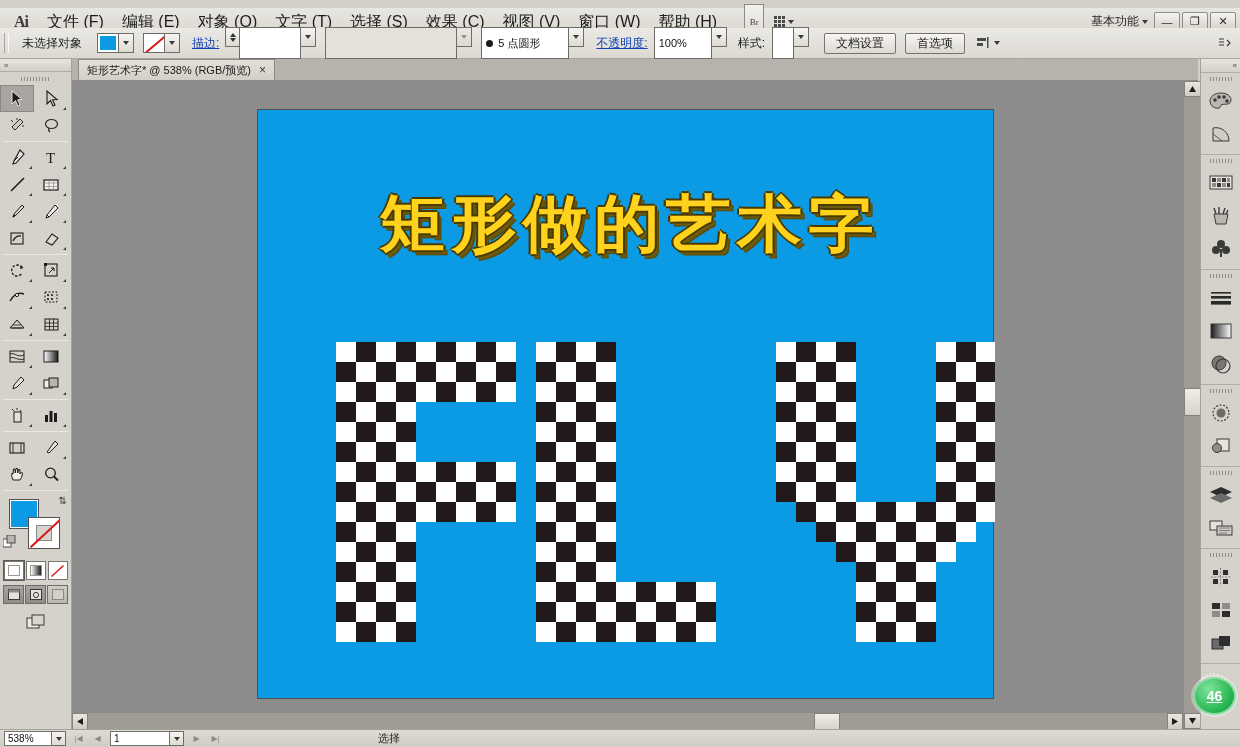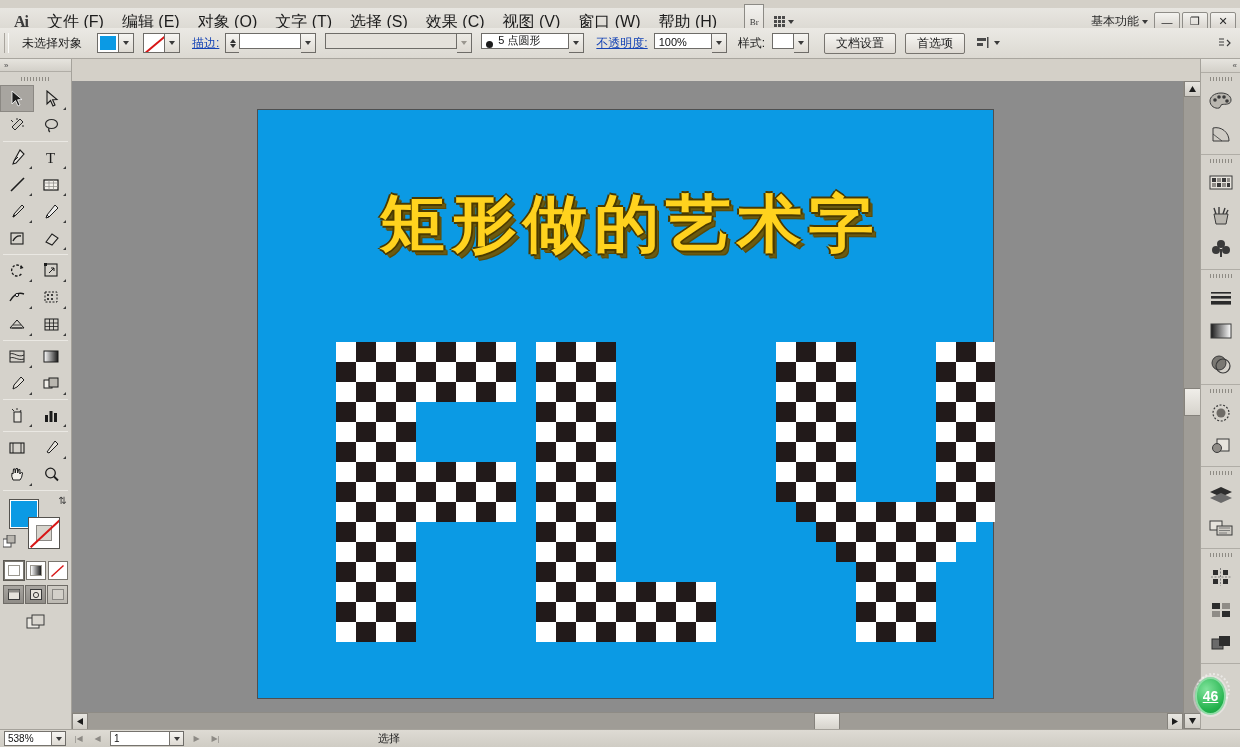--- a/index.html
+++ b/index.html
@@ -78,22 +78,22 @@
     display:flex; align-items:center; justify-content:center;
   }
   .spin {
     width: 14px; height: 20px; border: 1px solid #6e6c68; border-right: none;
     background: linear-gradient(#f6f5f2, #dedad3);
     display: flex; flex-direction: column; align-items: center; justify-content: center; gap:1px;
   }
   .spin .up { width:0;height:0;border-left:3px solid transparent;border-right:3px solid transparent;border-bottom:4px solid #333;}
   .spin .dn { width:0;height:0;border-left:3px solid transparent;border-right:3px solid transparent;border-top:4px solid #333;}
   .txtbox {
-    height: 16px; border: 1px solid #6e6c68; background: #fff;
-    display: flex; align-items: flex-end; padding: 0 4px; font-size: 11px; color: #111;
+    height: 32px; border: 1px solid #6e6c68; background: #fff;
+    display: flex; align-items: center; padding: 0 4px; font-size: 11px; color: #111;
   }
   .txtbox.disabled { background: #e4e1db; color: #9a968f; }
   .combo { display: flex; align-items: stretch; }
   .btn-std {
     height: 21px; padding: 0 11px; border: 1px solid #77746f;
     background: linear-gradient(#f7f6f3, #ddd9d2);
     display: flex; align-items: center; justify-content: center;
     font-size: 12px; color: #1c1c1c; border-radius: 2px; white-space: nowrap;
   }
   .cb-menu-glyph { margin-left: 8px; display:flex; align-items:center; }
@@ -218,21 +218,21 @@
     display: flex; align-items: center; gap: 6px; padding-left: 4px;
   }
   .sb-box {
     height: 15px; border: 1px solid #76736e; background: #fff;
     display: flex; align-items: center; padding: 0 3px; font-size: 10px; color: #111;
   }
   .sb-nav { width: 13px; height: 15px; display:flex; align-items:center; justify-content:center; color:#8d8a85; font-size:8px;}
   .sb-status-text { flex: 0 0 auto; margin-left: 150px; font-size: 11px; color: #1b1b1b; }
 
   .badge {
-    position: absolute; right: 14px; bottom: 32px; width: 31px; height: 38px;
+    position: absolute; right: 4px; bottom: 32px; width: 43px; height: 38px;
     border-radius: 50%;
     background: radial-gradient(circle at 35% 30%, #7fe39b, #22b24c 70%, #169a3c);
     border: 2px solid #8fdca6;
     display: flex; align-items: center; justify-content: center;
     color: #fff; font-size: 14px; font-weight: bold;
     box-shadow: 0 0 0 2px rgba(255,255,255,0.35);
     text-decoration: underline;
   }
   .badge-ring {
     position: absolute; right: 10px; bottom: 40px; width: 34px; height: 34px;
@@ -362,20 +362,26 @@
     </div>
 
     <div class="panel-menu-btn">
       <svg width="14" height="12" viewBox="0 0 14 12">
         <path d="M1 2 L6 2 M1 5 L6 5 M1 8 L6 8" stroke="#3a3a3a" stroke-width="1.2"></path>
         <path d="M9 3 L12 6 L9 9" stroke="#3a3a3a" stroke-width="1.2" fill="none"></path>
       </svg>
     </div>
   </div>
 
+  <div class="tabbar">
+    <div class="doctab">
+      <span>矩形艺术字* @ 538% (RGB/预览)</span>
+      <span class="tab-close">×</span>
+    </div>
+  </div>
 
   <div class="toolbar">
     <div class="tb-head">
       <span class="tb-chev">»</span>
     </div>
     <div class="tb-grip">
         <span class="dots"></span>
       </div>
 
     <div class="tgrid">

